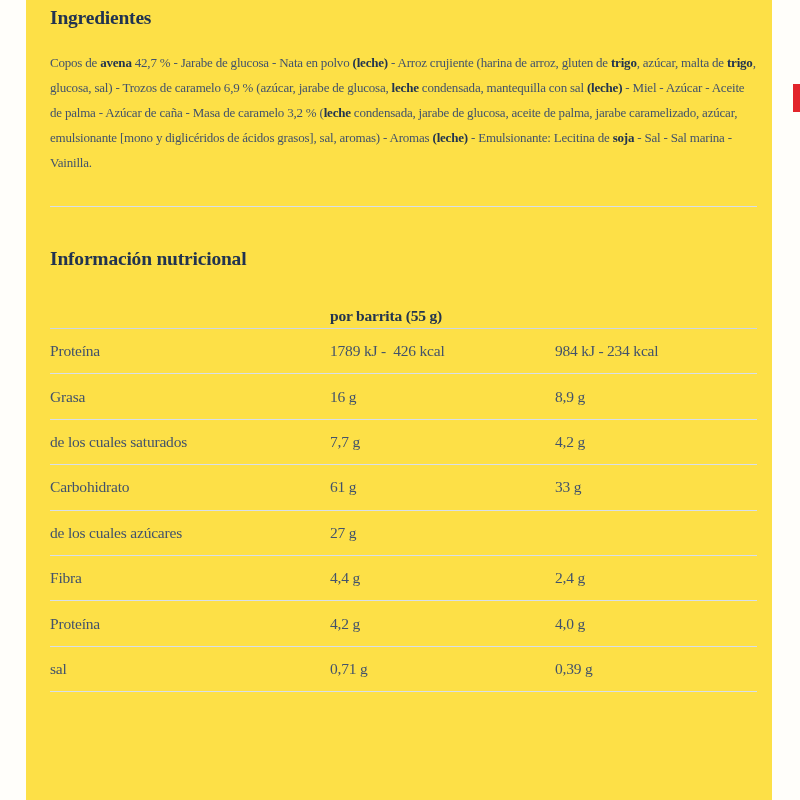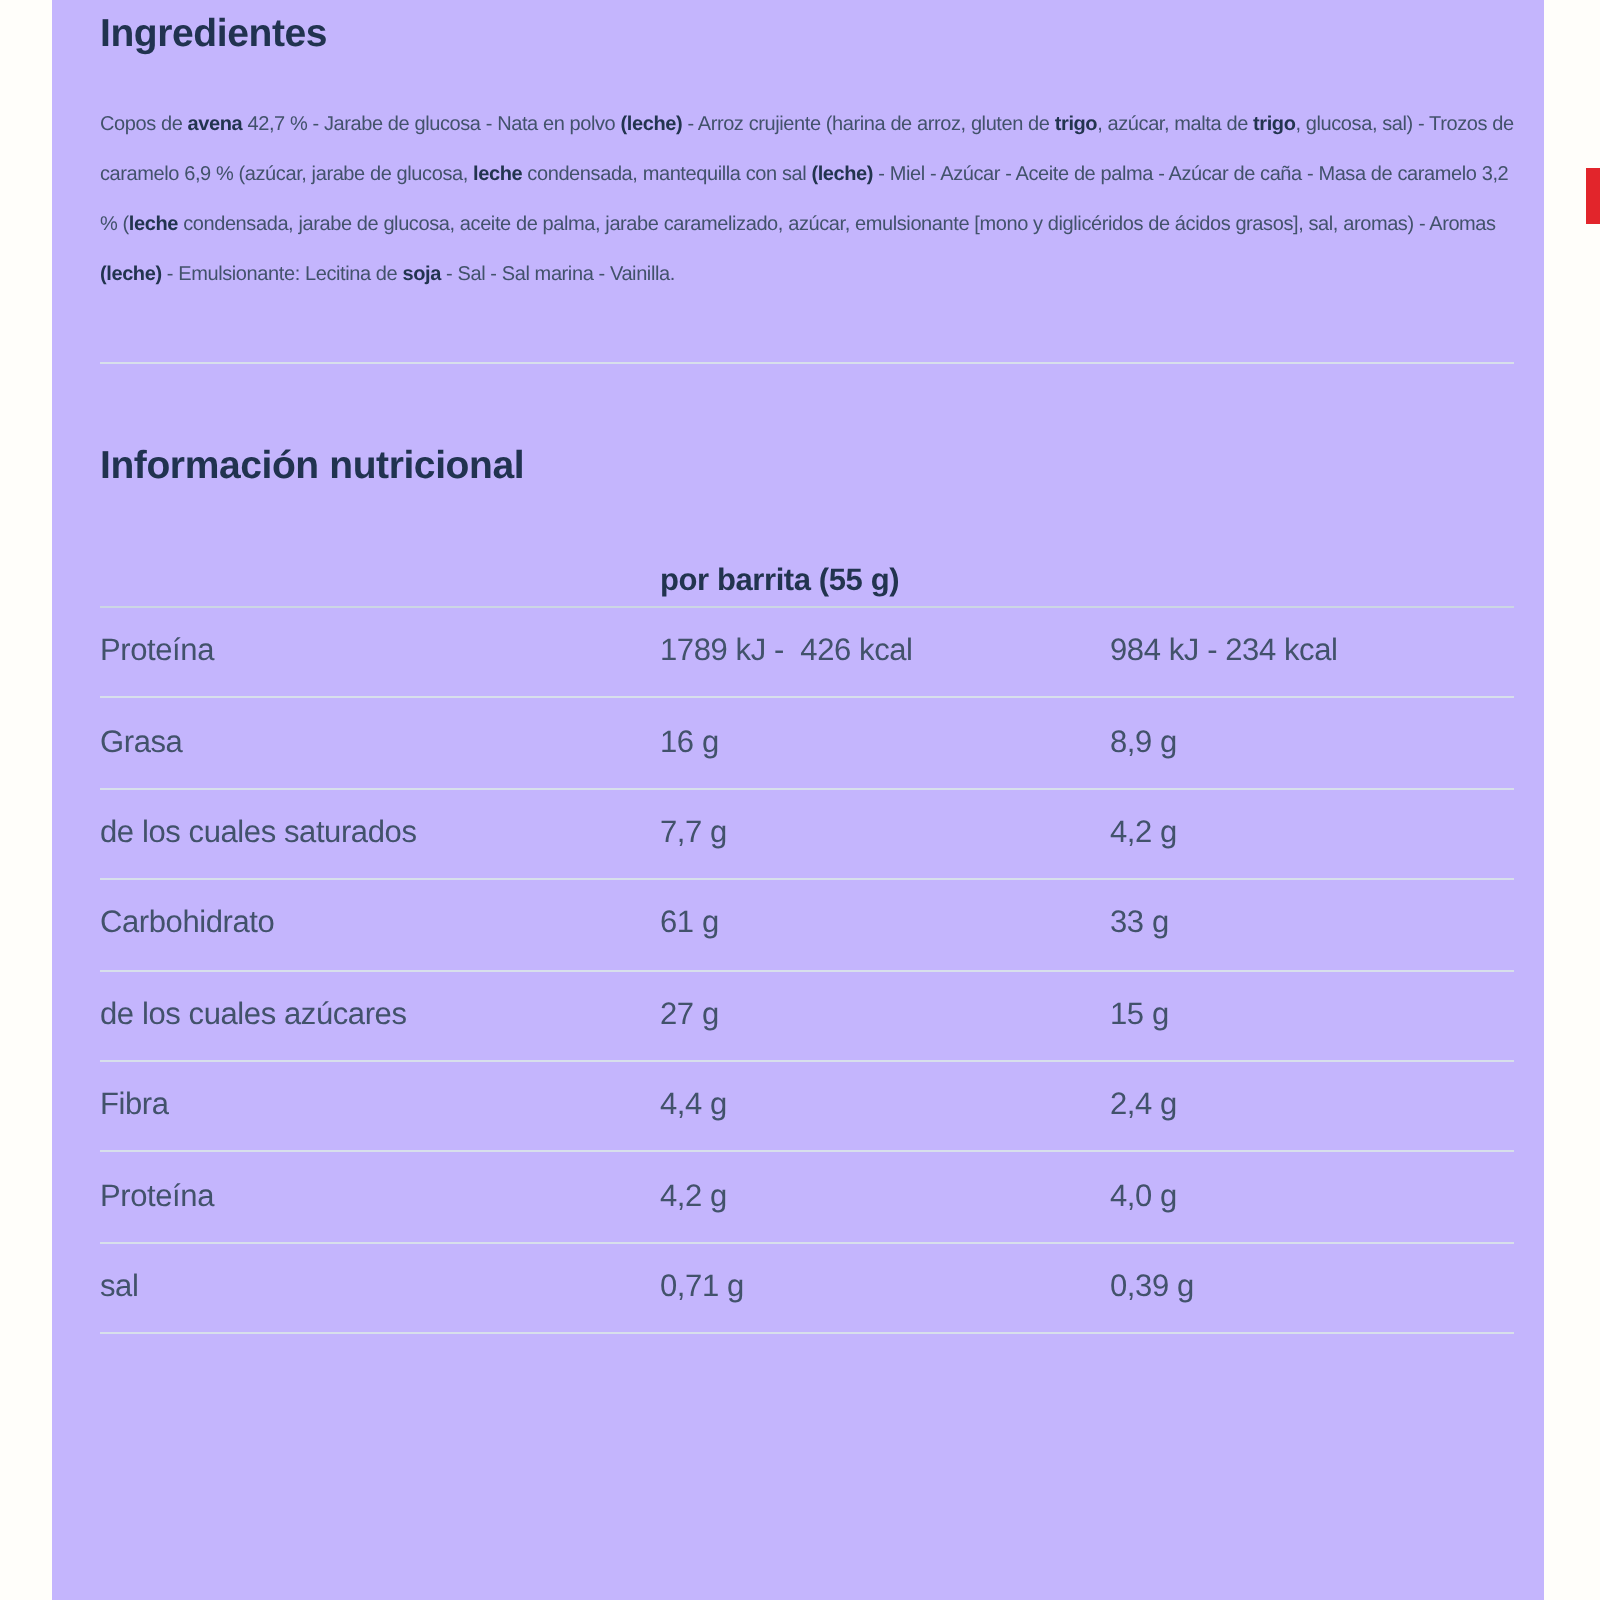--- a/index.html
+++ b/index.html
@@ -6,34 +6,35 @@
   html, body {
     width: 800px; height: 800px;
     background: #fffefa;
     font-family: "Liberation Sans", sans-serif;
     overflow: hidden;
   }
   .panel {
     position: absolute;
     left: 26px; top: 0;
     width: 746px; height: 800px;
-    background: #c4b5fd;
+    background: #fde047;
     padding: 6px 15px 0 24px;
+    font-family: Liberation Serif, serif;
   }
   .content { width: 707px; }
   h2.section-title {
     font-size: 19.5px;
     font-weight: 700;
     color: #213350;
     letter-spacing: -0.2px;
     line-height: 23px;
   }
   .ingredients-text {
     margin-top: 21px;
-    font-size: 10px;
+    font-size: 13px;
     color: #42526b;
     line-height: 25px;
     letter-spacing: -0.2px;
   }
   .ingredients-text .b { font-weight: 700; color: #22344f; }
   .allergen-line {
     margin-top: 47px;
     font-size: 15.5px;
     font-weight: 700;
     color: #22344f;
@@ -100,21 +101,20 @@
             <div class="cell">4,2 g</div>
           </div>
           <div class="nrow data">
             <div class="cell">Carbohidrato</div>
             <div class="cell">61 g</div>
             <div class="cell">33 g</div>
           </div>
           <div class="nrow data">
             <div class="cell">de los cuales azúcares</div>
             <div class="cell">27 g</div>
-            <div class="cell">15 g</div>
           </div>
           <div class="nrow data">
             <div class="cell">Fibra</div>
             <div class="cell">4,4 g</div>
             <div class="cell">2,4 g</div>
           </div>
           <div class="nrow data">
             <div class="cell">Proteína</div>
             <div class="cell">4,2 g</div>
             <div class="cell">4,0 g</div>

